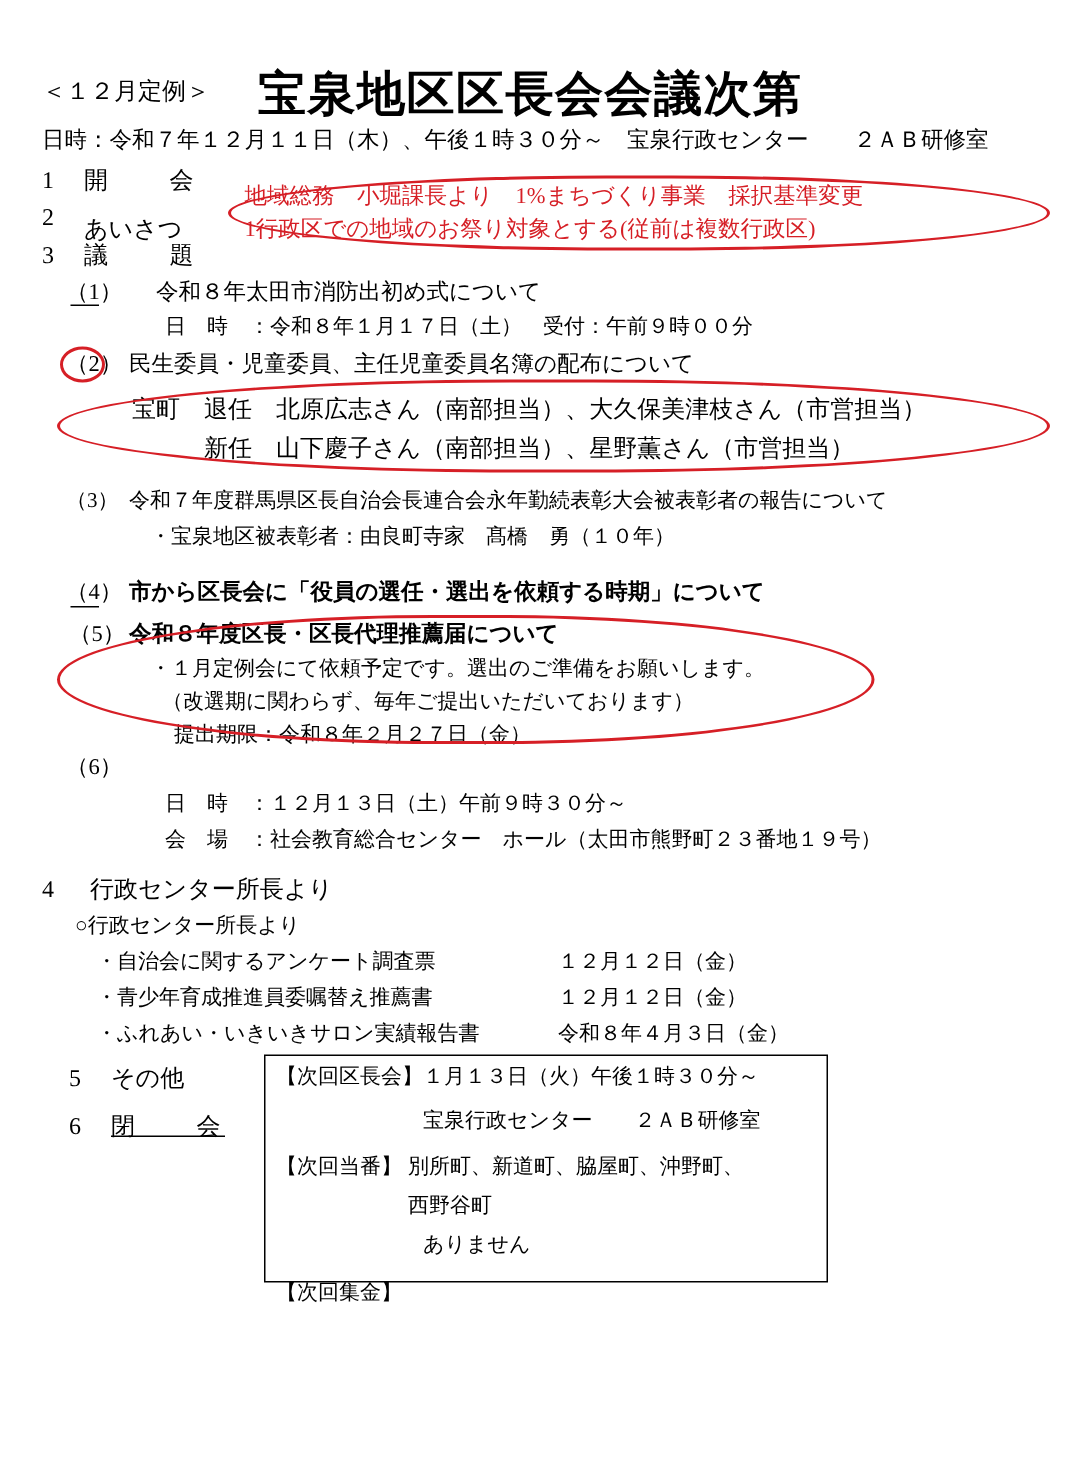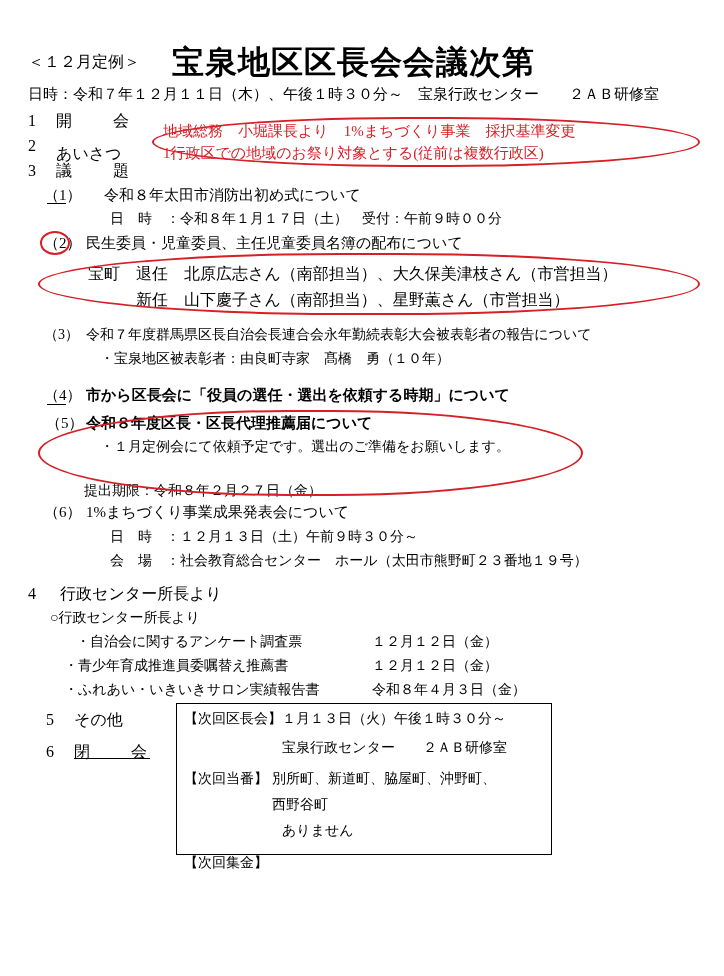--- a/index.html
+++ b/index.html
@@ -106,33 +106,33 @@
   <div class="ln s14" style="left:86px; top:328px;">令和７年度群馬県区長自治会長連合会永年勤続表彰大会被表彰者の報告について</div>
   <div class="ln s14" style="left:100px; top:352px;">・宝泉地区被表彰者：由良町寺家　髙橋　勇（１０年）</div>
 
   <div class="ln s15" style="left:44px; top:388px;">（4）</div>
   <div class="underline-blk" style="left:47px; top:404px; width:19px;"></div>
   <div class="ln s15 bold" style="left:86px; top:388px;">市から区長会に「役員の選任・選出を依頼する時期」について</div>
 
   <div class="ln s15" style="left:46px; top:416px;">（5）</div>
   <div class="ln s15 bold" style="left:86px; top:416px;">令和８年度区長・区長代理推薦届について</div>
   <div class="ln s14" style="left:100px; top:440px;text-align:right;">・１月定例会にて依頼予定です。選出のご準備をお願いします。</div>
-  <div class="ln s14" style="left:84px; top:484px;text-align:right;">提出期限：令和８年２月２７日（金）</div>
+  <div class="ln s14" style="left:108px; top:462px;">（改選期に関わらず、毎年ご提出いただいております）</div>
+  <div class="ln s14" style="left:116px; top:484px;text-align:right;">提出期限：令和８年２月２７日（金）</div>
   <div class="redbox" style="left:38px; top:410px; width:545px; height:86px;"></div>
 
   <div class="ln s15" style="left:44px; top:505px;">（6）</div>
-  <div class="ln s15" style="left:86px; top:505px;">1%まちづくり事業成果発表会について</div>
   <div class="ln s14" style="left:110px; top:530px;">日　時　：１２月１３日（土）午前９時３０分～</div>
   <div class="ln s14" style="left:110px; top:554px;">会　場　：社会教育総合センター　ホール（太田市熊野町２３番地１９号）</div>
 
   <div class="ln s16" style="left:28px; top:586px;">4</div>
   <div class="ln s16" style="left:60px; top:586px;">行政センター所長より</div>
   <div class="ln s14" style="left:50px; top:611px;">○行政センター所長より</div>
 
-  <div class="ln s14" style="left:64px; top:635px;margin-left:12px;">・自治会に関するアンケート調査票</div>
+  <div class="ln s14" style="left:64px; top:635px;">・自治会に関するアンケート調査票</div>
   <div class="ln s14" style="left:372px; top:635px;">１２月１２日（金）</div>
 
   <div class="ln s14" style="left:64px; top:659px;">・青少年育成推進員委嘱替え推薦書</div>
   <div class="ln s14" style="left:372px; top:659px;">１２月１２日（金）</div>
 
   <div class="ln s14" style="left:64px; top:683px;">・ふれあい・いきいきサロン実績報告書</div>
   <div class="ln s14" style="left:372px; top:683px;text-align:right;">令和８年４月３日（金）</div>
 
   <div class="ln s16" style="left:46px; top:712px;">5</div>
   <div class="ln s16" style="left:74px; top:712px;">その他</div>

